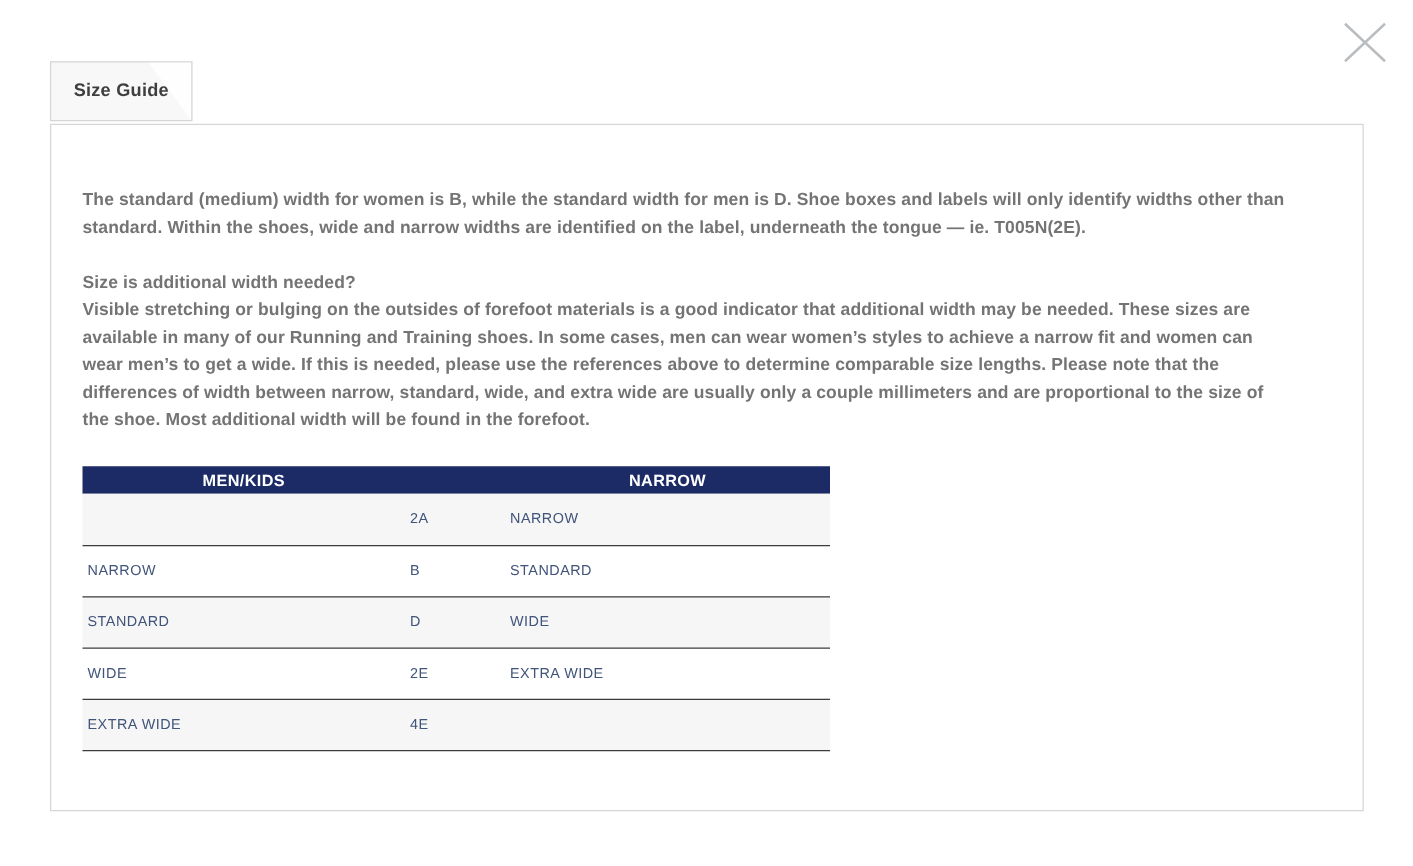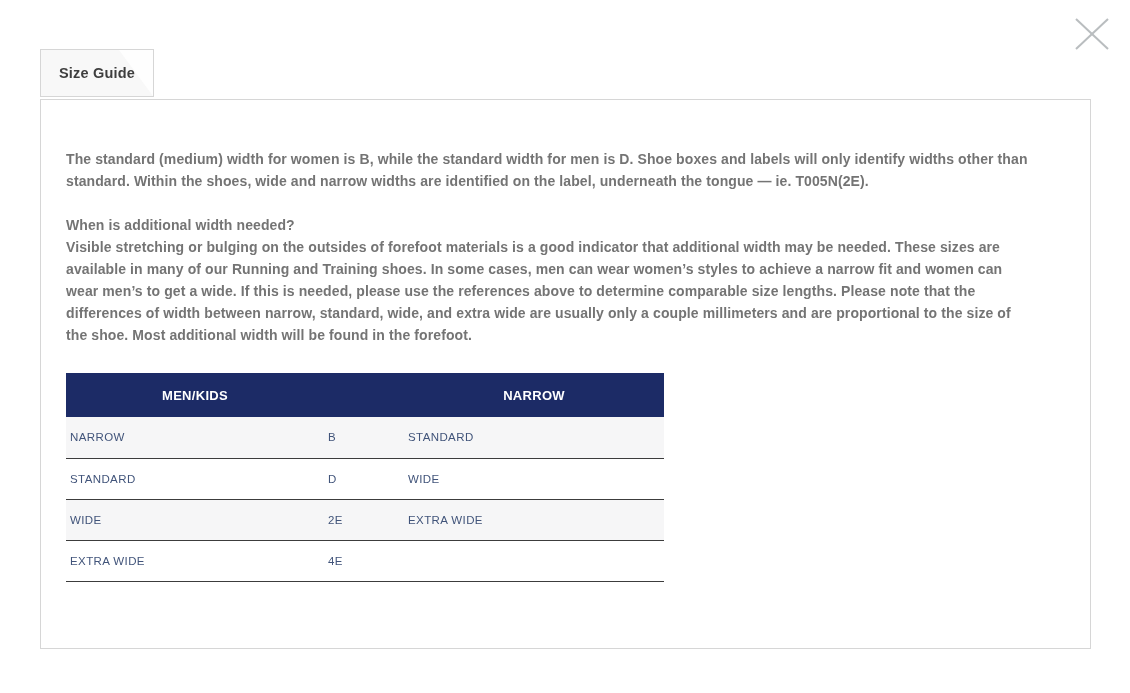--- a/index.html
+++ b/index.html
@@ -42,21 +42,21 @@
   .copy{color:var(--body-text);font-weight:bold;font-size:14px;line-height:22px;
     letter-spacing:.1px;max-width:972px;}
   .copy p{margin:0;}
   .copy .q-heading{margin-top:22px;}
 
   
   table.width-table{margin-top:27px;width:598px;border-collapse:collapse;table-layout:fixed;}
   table.width-table col.c1{width:258px;}
   table.width-table col.c2{width:80px;}
   table.width-table col.c3{width:260px;}
-  table.width-table thead th{background:var(--navy);color:#fff;height:44px;
+  table.width-table thead th{background:var(--navy);color:#fff;height:22px;
     font-size:13px;font-weight:bold;letter-spacing:.3px;text-align:center;}
   table.width-table tbody tr{border-bottom:1px solid var(--border-dark);}
   table.width-table tbody tr:nth-child(odd){background:var(--row-alt);}
   table.width-table tbody tr:nth-child(even){background:#fff;}
   table.width-table td{height:41px;font-size:11.5px;color:var(--cell-text);
     letter-spacing:.4px;padding-left:4px;vertical-align:middle;}
 </style>
 </head>
 <body>
 
@@ -73,38 +73,43 @@
 
   <div class="tabbar">
     <div class="tab inactive">
       <span class="tab-label">Size Guide</span>
     </div>
   </div>
 
   <div class="panel">
     <div class="copy">
       <p>The standard (medium) width for women is B, while the standard width for men is D. Shoe boxes and labels will only identify widths other than standard. Within the shoes, wide and narrow widths are identified on the label, underneath the tongue — ie. T005N(2E).</p>
-      <p class="q-heading">When is additional width needed?</p>
+      <p class="q-heading">Size is additional width needed?</p>
       <p>Visible stretching or bulging on the outsides of forefoot materials is a good indicator that additional width may be needed. These sizes are available in many of our Running and Training shoes. In some cases, men can wear women’s styles to achieve a narrow fit and women can wear men’s to get a wide. If this is needed, please use the references above to determine comparable size lengths. Please note that the differences of width between narrow, standard, wide, and extra wide are usually only a couple millimeters and are proportional to the size of the shoe. Most additional width will be found in the forefoot.</p>
     </div>
 
     <table class="width-table">
       <colgroup>
           <col class="c1">
           <col class="c2">
           <col class="c3">
         </colgroup>
       <thead>
         <tr>
           <th>MEN/KIDS</th>
           <th></th>
           <th>NARROW</th>
         </tr>
       </thead>
       <tbody>
+        <tr>
+          <td></td>
+          <td>2A</td>
+          <td>NARROW</td>
+        </tr>
         <tr>
           <td>NARROW</td>
           <td>B</td>
           <td>STANDARD</td>
         </tr>
         <tr>
           <td>STANDARD</td>
           <td>D</td>
           <td>WIDE</td>
         </tr>

